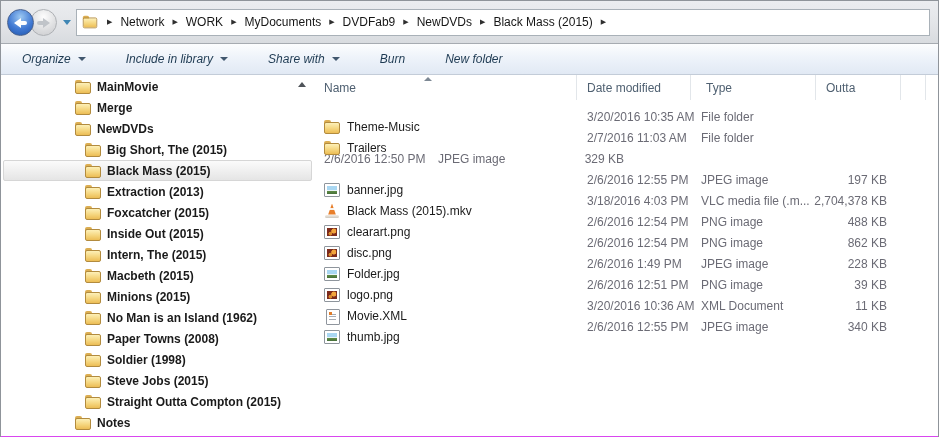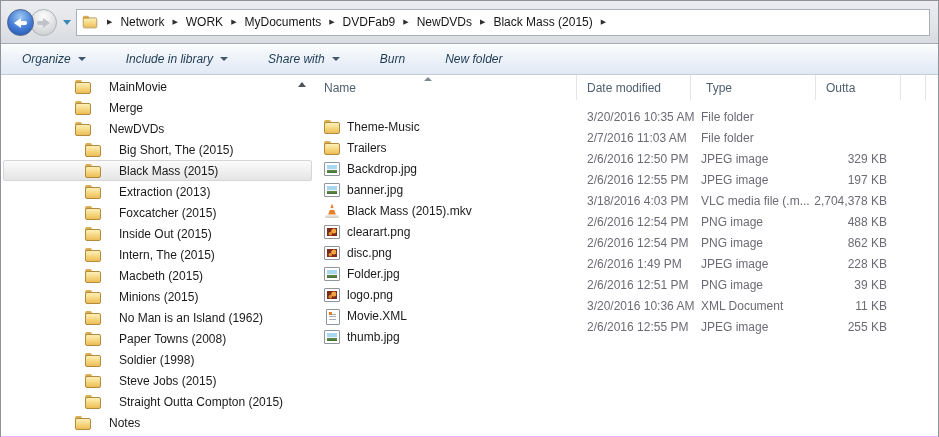--- a/index.html
+++ b/index.html
@@ -1,20 +1,20 @@
 <!DOCTYPE html>
 <html><head>
 <meta charset="utf-8">
 <style>
   * { margin:0; padding:0; box-sizing:border-box; }
   html,body { background:#fff; }
   body { font-family:"Liberation Sans","DejaVu Sans",sans-serif; font-size:12px; color:#1a1a1a; }
 
   .window { position:relative; width:939px; height:437px; overflow:hidden;
-            border:1px solid #8f949a; border-bottom:none; background:#f0abfc; }
+            border:1px solid #8f949a; border-bottom:none; background:#d946ef; }
 
   
   .topband { height:43px; background:linear-gradient(180deg,#ebedf0 0%,#e2e4e7 60%,#d8dbdf 100%);
              border-bottom:1px solid #a6abb1; display:flex; align-items:center; padding:0 8px 0 6px; }
   .navbtn { width:27px; height:27px; border-radius:50%; position:relative; flex:none; }
   .btn-back { background:radial-gradient(circle at 50% 28%,#9cc8f2 0%,#4179d3 55%,#1d55ab 100%);
               border:1px solid #4a628e; z-index:2; }
   .btn-back .arr { position:absolute; left:6px; top:8px; width:0; height:0;
                    border-top:5px solid transparent; border-bottom:5px solid transparent;
                    border-right:7px solid #fff; }
@@ -52,21 +52,21 @@
   .sidebar { width:313px; flex:none; position:relative; overflow:hidden; padding-top:1px; }
   .scroll-up { position:absolute; top:7px; right:8px; width:0; height:0;
                border-left:4px solid transparent; border-right:4px solid transparent;
                border-bottom:5px solid #4f5459; }
   .tree-row { height:21px; display:flex; align-items:center; margin:0 2px; border:1px solid transparent;
               border-radius:2px; cursor:default; }
   .tree-row.lvl0 { padding-left:71px; }
   .tree-row.lvl1 { padding-left:81px; }
   .tree-row.selected { background:linear-gradient(180deg,#fbfbfb 0%,#efefef 55%,#e5e5e5 100%);
                        border:1px solid #d6d6d6; }
-  .tree-label { margin-left:18px; color:#1a1a1a; white-space:nowrap; }
+  .tree-label { margin-left:6px; color:#1a1a1a; white-space:nowrap;font-weight:bold; }
 
   
   .filelist { flex:1; display:flex; flex-direction:column; overflow:hidden; }
   .lheader { height:25px; display:flex; flex:none; }
   .hcell { height:100%; display:flex; align-items:center; padding-left:10px;
            border-right:1px solid #e2e6ea; position:relative; cursor:default; }
   .hlabel { color:#4f6071; }
   .col-name { width:263px; flex:none; }
   .col-date { width:114px; flex:none; }
   .col-type { width:125px; flex:none; }
@@ -267,24 +267,20 @@
           <div class="frow">
             <div class="cell col-name">
               <span class="ic folder"></span>
               <span class="fname">Trailers</span>
             </div>
             <div class="cell col-date">2/7/2016 11:03 AM</div>
             <div class="cell col-type">File folder</div>
             <div class="cell col-size"></div>
           </div>
           <div class="frow">
-            <div class="cell col-name">
-              <span class="ic jpeg"></span>
-              <span class="fname">Backdrop.jpg</span>
-            </div>
             <div class="cell col-date">2/6/2016 12:50 PM</div>
             <div class="cell col-type">JPEG image</div>
             <div class="cell col-size">329 KB</div>
           </div>
           <div class="frow">
             <div class="cell col-name">
               <span class="ic jpeg"></span>
               <span class="fname">banner.jpg</span>
             </div>
             <div class="cell col-date">2/6/2016 12:55 PM</div>
@@ -345,19 +341,19 @@
             <div class="cell col-type">XML Document</div>
             <div class="cell col-size">11 KB</div>
           </div>
           <div class="frow">
             <div class="cell col-name">
               <span class="ic jpeg"></span>
               <span class="fname">thumb.jpg</span>
             </div>
             <div class="cell col-date">2/6/2016 12:55 PM</div>
             <div class="cell col-type">JPEG image</div>
-            <div class="cell col-size">255 KB</div>
+            <div class="cell col-size">340 KB</div>
           </div>
         </div>
     </div>
   </div>
 
 </div>
 
 </body></html>

